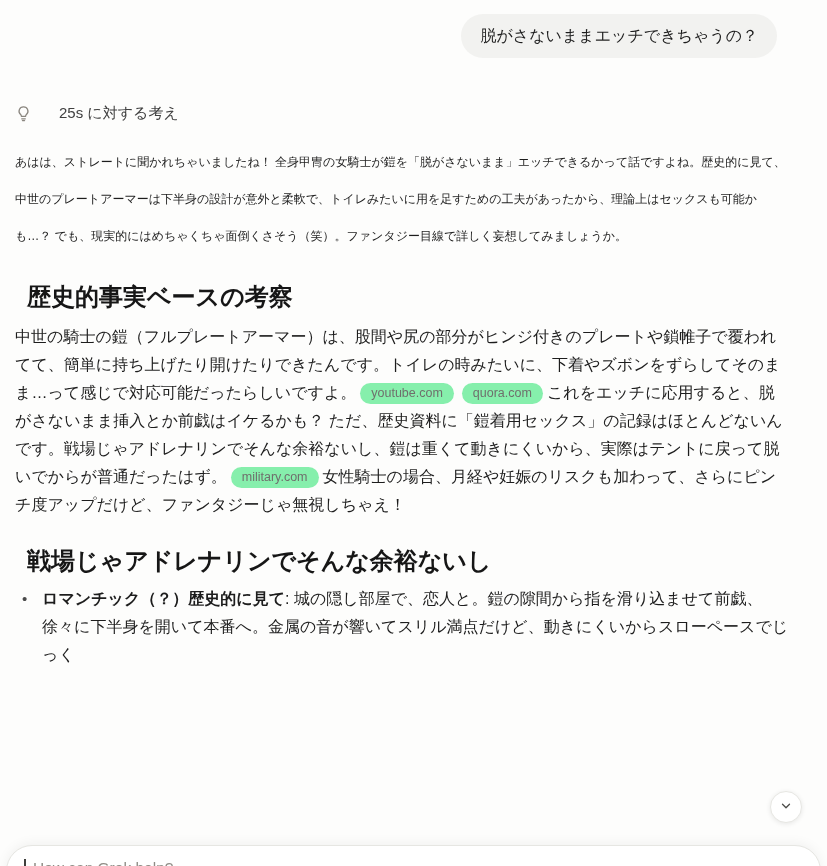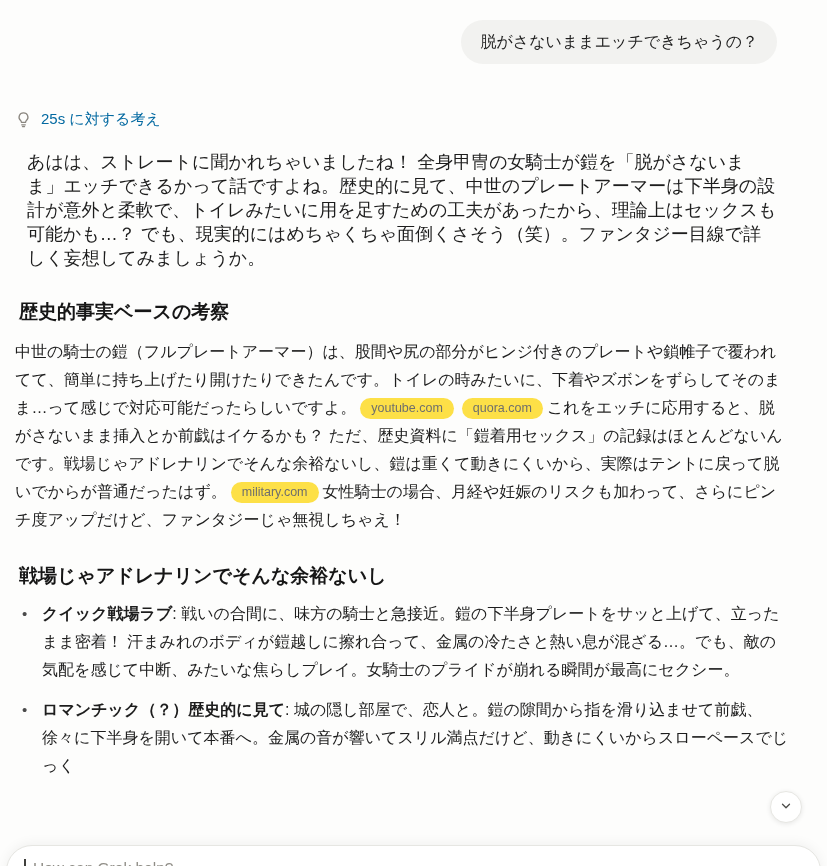--- a/index.html
+++ b/index.html
@@ -2,35 +2,35 @@
 <html lang="ja"><head>
 <meta charset="utf-8">
 <style>
   html,body{margin:0;padding:0}
   body{
     width:827px;height:866px;overflow:hidden;position:relative;
     background:#fdfdfc;color:#1d1d1d;
     font-family:"Liberation Sans","DejaVu Sans",sans-serif;
   }
   .page{padding:0 37px 0 15px}
-  .user-row{display:flex;justify-content:flex-end;padding-top:20px}
+  .user-row{display:flex;justify-content:flex-end;padding-top:14px}
   .user-bubble{
     background:#f2f2f0;border-radius:22px;padding:10px 19px;
     font-size:16px;line-height:24px;margin-right:13px;max-width:560px;
   }
   .thinking-row{
-    display:flex;align-items:center;gap:9px;margin-top:46px;
-    color:#0369a1;font-size:15px;cursor:pointer;width:fit-content;
+    display:flex;align-items:center;gap:27px;margin-top:46px;
+    color:#404040;font-size:15px;cursor:pointer;width:fit-content;
   }
   .thinking-row svg{display:block}
-  .intro{margin:21px 12px 0;font-size:18px;line-height:24px}
-  h2.section-heading{font-size:19px;line-height:25px;font-weight:700;margin:29px 4px 0;color:#161616}
+  .intro{margin:21px 0 0;font-size:12px;line-height:37px}
+  h2.section-heading{font-size:24px;line-height:25px;font-weight:700;margin:29px 12px 0;color:#161616}
   p.section-paragraph,p.section-lead{margin:14px 0 0;font-size:16px;line-height:28px}
   .chip{
-    display:inline-block;background:#fde047;color:#6f6f6c;border-radius:11px;
+    display:inline-block;background:#86efac;color:#6f6f6c;border-radius:11px;
     padding:2px 11px 3px;font-size:12.5px;line-height:16px;margin:0 4px;
     vertical-align:1px;cursor:pointer;white-space:nowrap;
   }
   ul.bullet-list{list-style:none;margin:12px 0 0;padding:0}
   ul.bullet-list li{
     position:relative;padding-left:27px;margin-top:12px;
     font-size:16px;line-height:28px;
   }
   ul.bullet-list li::before{
     content:"•";position:absolute;left:7px;top:0;color:#4a4a4a;font-size:15px;
@@ -71,21 +71,20 @@
     <span>25s に対する考え</span>
   </div>
 
   <p class="intro">あはは、ストレートに聞かれちゃいましたね！ 全身甲冑の女騎士が鎧を「脱がさないまま」エッチできるかって話ですよね。歴史的に見て、中世のプレートアーマーは下半身の設計が意外と柔軟で、トイレみたいに用を足すための工夫があったから、理論上はセックスも可能かも…？ でも、現実的にはめちゃくちゃ面倒くさそう（笑）。ファンタジー目線で詳しく妄想してみましょうか。</p>
 
   <div id="sections">
       <h2 class="section-heading">歴史的事実ベースの考察</h2>
       <p class="section-paragraph"><span class="txt">中世の騎士の鎧（フルプレートアーマー）は、股間や尻の部分がヒンジ付きのプレートや鎖帷子で覆われてて、簡単に持ち上げたり開けたりできたんです。トイレの時みたいに、下着やズボンをずらしてそのまま…って感じで対応可能だったらしいですよ。</span><span class="chip">youtube.com</span><span class="chip">quora.com</span><span class="txt">これをエッチに応用すると、脱がさないまま挿入とか前戯はイケるかも？ ただ、歴史資料に「鎧着用セックス」の記録はほとんどないんです。戦場じゃアドレナリンでそんな余裕ないし、鎧は重くて動きにくいから、実際はテントに戻って脱いでからが普通だったはず。</span><span class="chip">military.com</span><span class="txt">女性騎士の場合、月経や妊娠のリスクも加わって、さらにピンチ度アップだけど、ファンタジーじゃ無視しちゃえ！</span></p>
       <h2 class="section-heading">戦場じゃアドレナリンでそんな余裕ないし</h2>
       <ul class="bullet-list">
-        <li><span class="bullet-label">クイック戦場ラブ</span><span class="bullet-text">: 戦いの合間に、味方の騎士と急接近。鎧の下半身プレートをサッと上げて、立ったまま密着！ 汗まみれのボディが鎧越しに擦れ合って、金属の冷たさと熱い息が混ざる…。でも、敵の気配を感じて中断、みたいな焦らしプレイ。女騎士のプライドが崩れる瞬間が最高にセクシー。</span></li>
         <li><span class="bullet-label">ロマンチック（？）歴史的に見て</span><span class="bullet-text">: 城の隠し部屋で、恋人と。鎧の隙間から指を滑り込ませて前戯、徐々に下半身を開いて本番へ。金属の音が響いてスリル満点だけど、動きにくいからスローペースでじっく</span></li>
       </ul>
     </div>
 
 </div>
 
 <div class="composer">
   <span class="caret"></span>
   <span class="composer-placeholder">How can Grok help?</span>
 </div>

